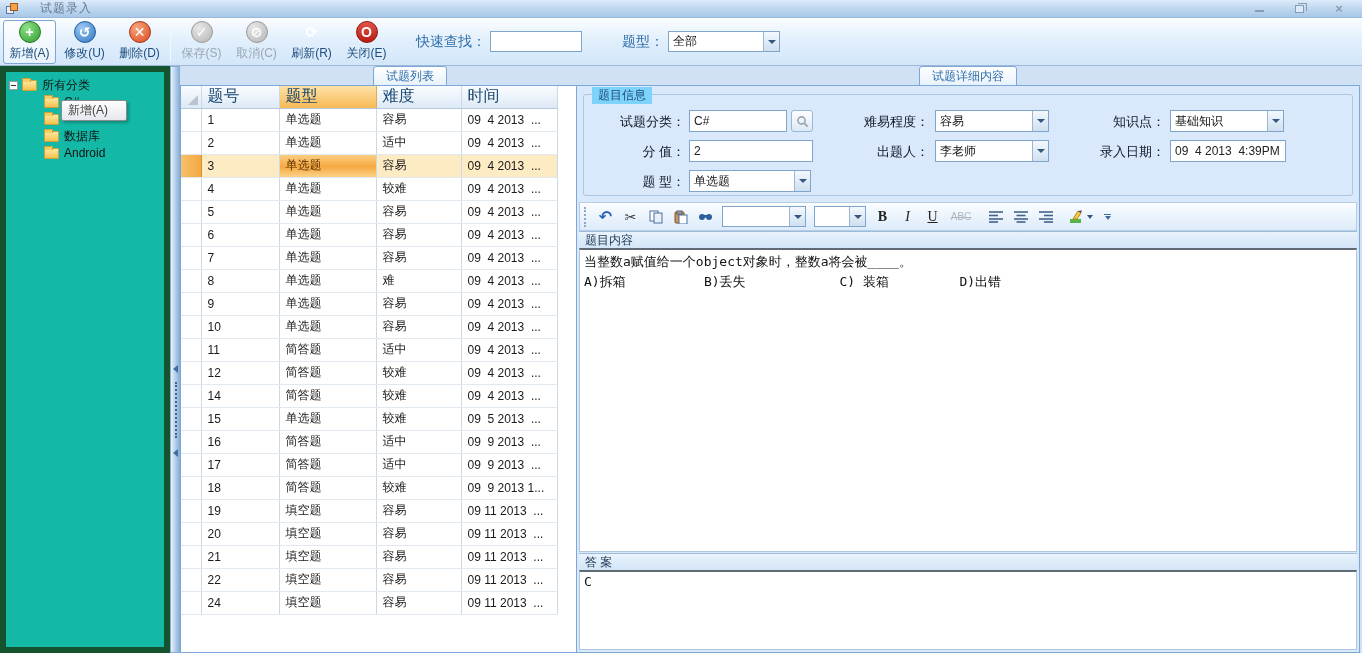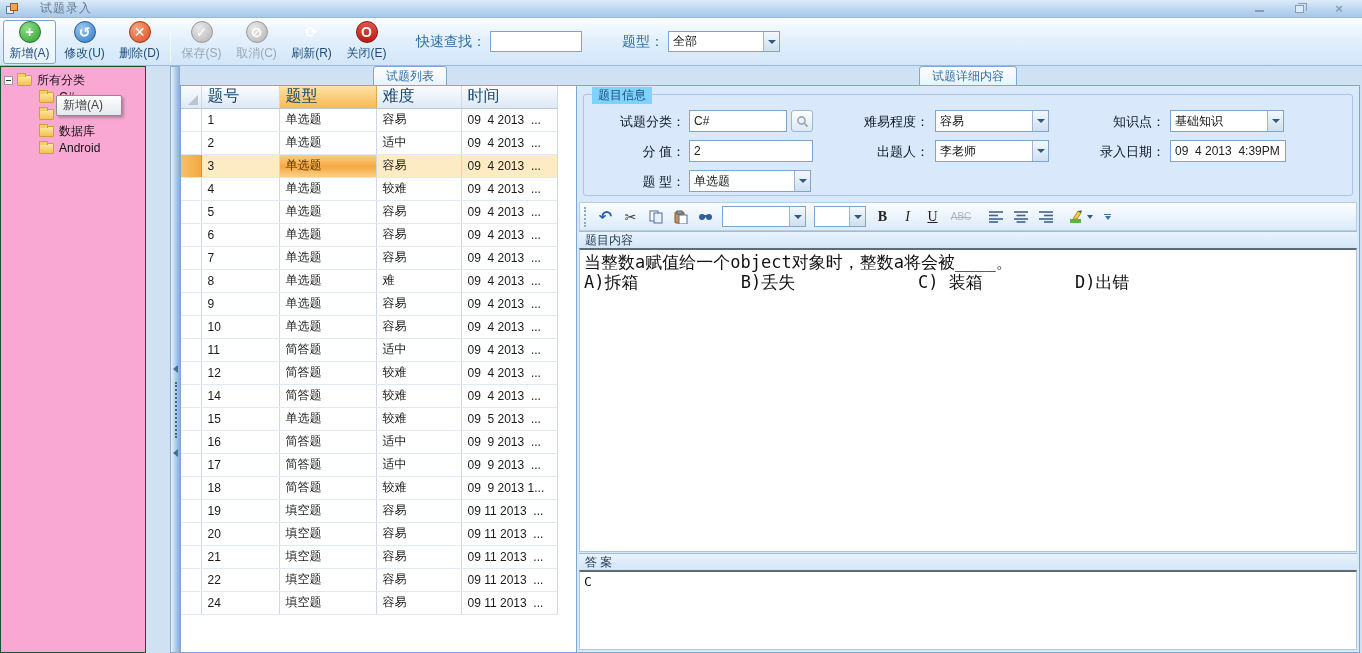--- a/index.html
+++ b/index.html
@@ -47,21 +47,21 @@
   .combo { position:relative; height:21px; border:1px solid #7fa5cc; background:#fff; display:flex; align-items:center; }
   .combo .val { flex:1; padding:0 4px; font-size:12px; color:#111; white-space:nowrap; overflow:hidden; }
   .combo .drop { width:16px; height:100%; border-left:1px solid #9ab6d4;
     background:linear-gradient(#f3f8fd,#cfe0f1); display:flex; align-items:center; justify-content:center; }
   .combo .drop::after { content:""; width:0; height:0; border-left:4px solid transparent; border-right:4px solid transparent; border-top:4px solid #33577d; }
 
   
   .main { position:absolute; left:0; top:66px; right:0; bottom:0; background:#cfe1f3; }
 
   
-  .tree-panel { position:absolute; left:0; top:0; width:146px; bottom:0; background:#f9a8d4; border:1px solid #14532d; }
+  .tree-panel { position:absolute; left:0; top:0; width:170px; bottom:0; background:#14b8a6; border:6px solid #14532d; }
   .tree-row { position:absolute; display:flex; align-items:center; height:16px; white-space:nowrap; }
   .expand-box { width:9px; height:9px; border:1px solid #9a9a9a; background:#fff; position:relative; margin-right:4px; }
   .expand-box::after { content:""; position:absolute; left:1px; top:3px; width:5px; height:1px; background:#333; }
   .folder { width:15px; height:11px; background:linear-gradient(#fde9a2,#f3c24f); border:1px solid #caa23c; border-radius:1px; position:relative; margin-right:5px; }
   .folder::before { content:""; position:absolute; left:-1px; top:-3px; width:7px; height:3px; background:#f3cd66; border:1px solid #caa23c; border-bottom:none; border-radius:1px 1px 0 0; }
   .tree-label { font-size:12px; color:#111; }
   .tooltip { position:absolute; left:55px; top:28px; width:66px; height:21px; z-index:5;
     border:1px solid #8c8c8c; border-radius:2px; background:linear-gradient(#fefefe,#e7e8ee);
     box-shadow:2px 2px 3px rgba(0,0,0,.25); display:flex; align-items:center; padding-left:6px;
     font-size:12px; color:#444; }
@@ -130,21 +130,21 @@
   .eb-overflow { margin-left:6px; display:flex; flex-direction:column; align-items:center; color:#3f6e9e; }
   .eb-overflow .bar { width:7px; height:1px; background:#3f6e9e; margin-bottom:1px; }
   .eb-overflow .arr { width:0; height:0; border-left:3px solid transparent; border-right:3px solid transparent; border-top:4px solid #3f6e9e; }
 
   
   .section-bar { position:absolute; left:2px; right:2px; height:17px; background:linear-gradient(#e9f3fc,#d3e5f7);
     border-top:1px solid #9dbcdc; display:flex; align-items:center; padding-left:6px; color:#203a55; font-size:12px; }
   .content-bar { top:145px; }
   .content-area { position:absolute; left:2px; right:2px; top:162px; height:304px; background:#fff;
     border:1px solid #b0c6dc; border-top:2px solid #5f6a75; padding:2px 4px; overflow:hidden; }
-  .content-area .line { font-family:"DejaVu Sans Mono","DejaVu Sans",monospace; font-size:17px; color:#111; white-space:pre; line-height:20px; }
+  .content-area .line { font-family:"DejaVu Sans Mono","DejaVu Sans",monospace; font-size:13px; color:#111; white-space:pre; line-height:20px; }
   .answer-bar { top:467px; }
   .answer-area { position:absolute; left:2px; right:2px; top:484px; bottom:2px; background:#fff;
     border:1px solid #b0c6dc; border-top:2px solid #5f6a75; padding:2px 4px; }
   .answer-area .line { font-family:"DejaVu Sans Mono","DejaVu Sans",monospace; font-size:13px; color:#111; }
 </style>
 </head>
 <body>
 
 <div id="window">
 

